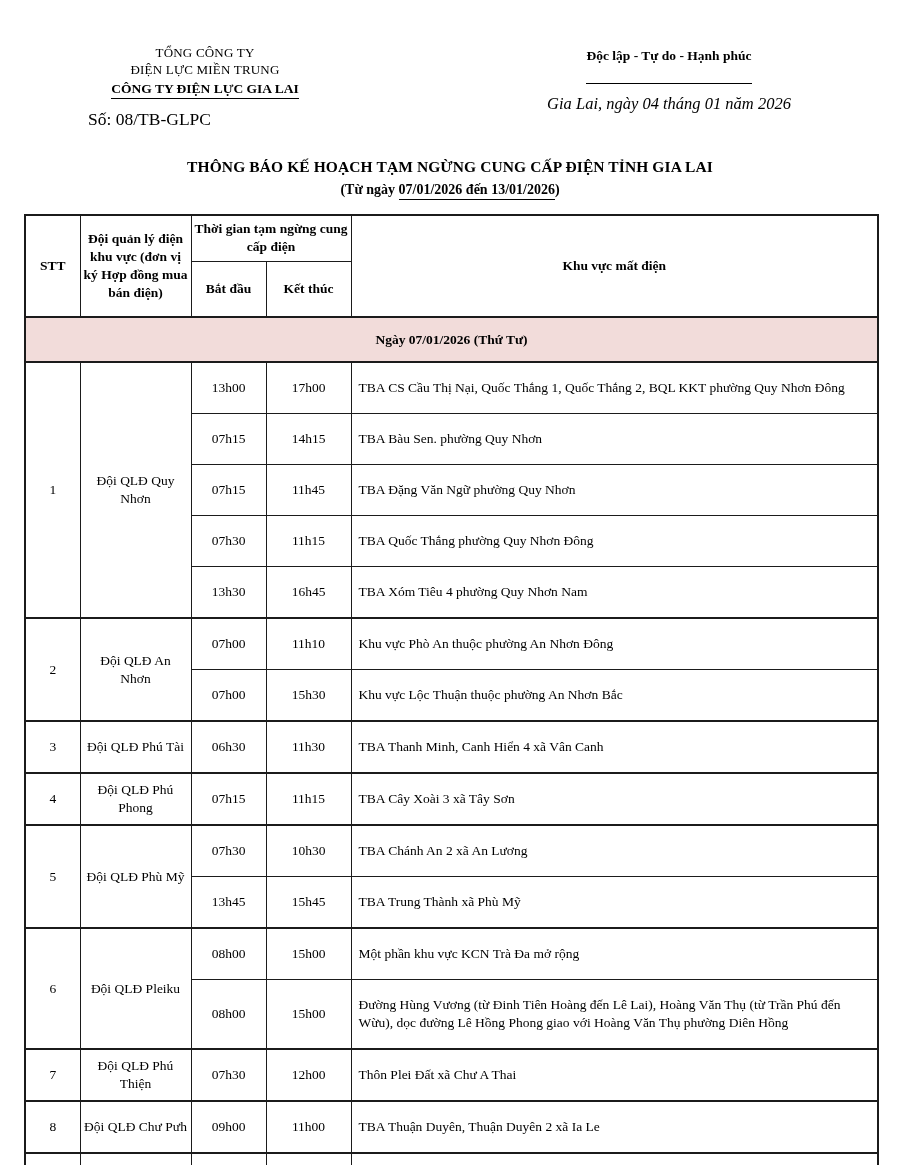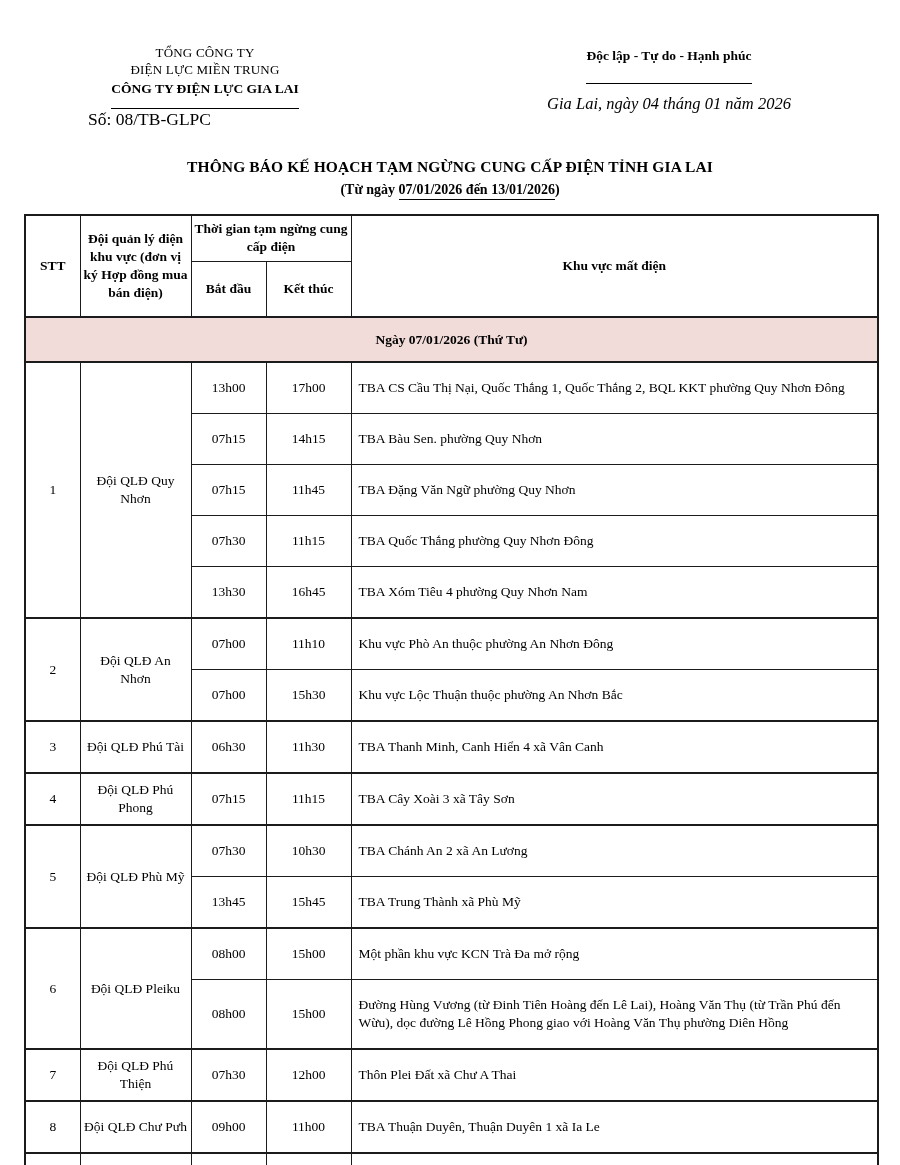--- a/index.html
+++ b/index.html
@@ -11,21 +11,21 @@
     position: relative;
     overflow: hidden;
   }
   .doc-header { display: flex; padding-top: 44px; }
   .header-left {
     width: 380px; padding-left: 30px; text-align: center;
     font-size: 13px; line-height: 17px;
   }
   .header-left .l1, .header-left .l2 { font-weight: normal; letter-spacing: .2px; }
   .header-left .l3 { font-weight: bold; font-size: 13.5px; margin-top: 2px; }
-  .header-left .l3 span { border-bottom: 1.5px solid #000; padding-bottom: 12px; }
+  .header-left .l3 span { border-bottom: 1.5px solid #000; padding-bottom: 2px; }
   .doc-number { text-align: left; margin: 14px 0 0 58px; font-size: 17.5px; }
   .header-right { width: 462px; margin-left: auto; margin-right: 0; text-align: center; }
   .header-right .r1 { font-weight: bold; font-size: 14px; letter-spacing: .2px; }
   .header-right .r2 { font-weight: bold; font-size: 13.5px; margin-top: 4px; }
   .header-right .r2 span { border-bottom: 1.5px solid #000; padding-bottom: 20px; }
   .date-line { font-style: italic; font-size: 16.5px; margin-top: 30px; }
 
   .title-block { text-align: center; margin-top: 30px; }
   .title-main { font-weight: bold; font-size: 15.5px; letter-spacing: .1px; }
   .title-sub { font-weight: bold; font-size: 14px; margin-top: 6px; }
@@ -188,21 +188,21 @@
         <td class="c-team" rowspan="1">Đội QLĐ Phú Thiện</td>
         <td class="c-time">07h30</td>
         <td class="c-time">12h00</td>
         <td class="c-area">Thôn Plei Đất xã Chư A Thai</td>
       </tr>
       <tr class="group-start">
         <td class="c-stt" rowspan="1">8</td>
         <td class="c-team" rowspan="1">Đội QLĐ Chư Pưh</td>
         <td class="c-time">09h00</td>
         <td class="c-time">11h00</td>
-        <td class="c-area">TBA Thuận Duyên, Thuận Duyên 1 xã Ia Le</td>
+        <td class="c-area">TBA Thuận Duyên, Thuận Duyên 2 xã Ia Le</td>
       </tr>
       <tr class="group-start">
         <td class="c-stt" rowspan="1">9</td>
         <td class="c-team" rowspan="1">Đội QLĐ Đức Cơ</td>
         <td class="c-time">10h10</td>
         <td class="c-time">11h10</td>
         <td class="c-area">Làng Bua, Làng Ten xã Ia Pnôn</td>
       </tr>
     </tbody>
 </table>

